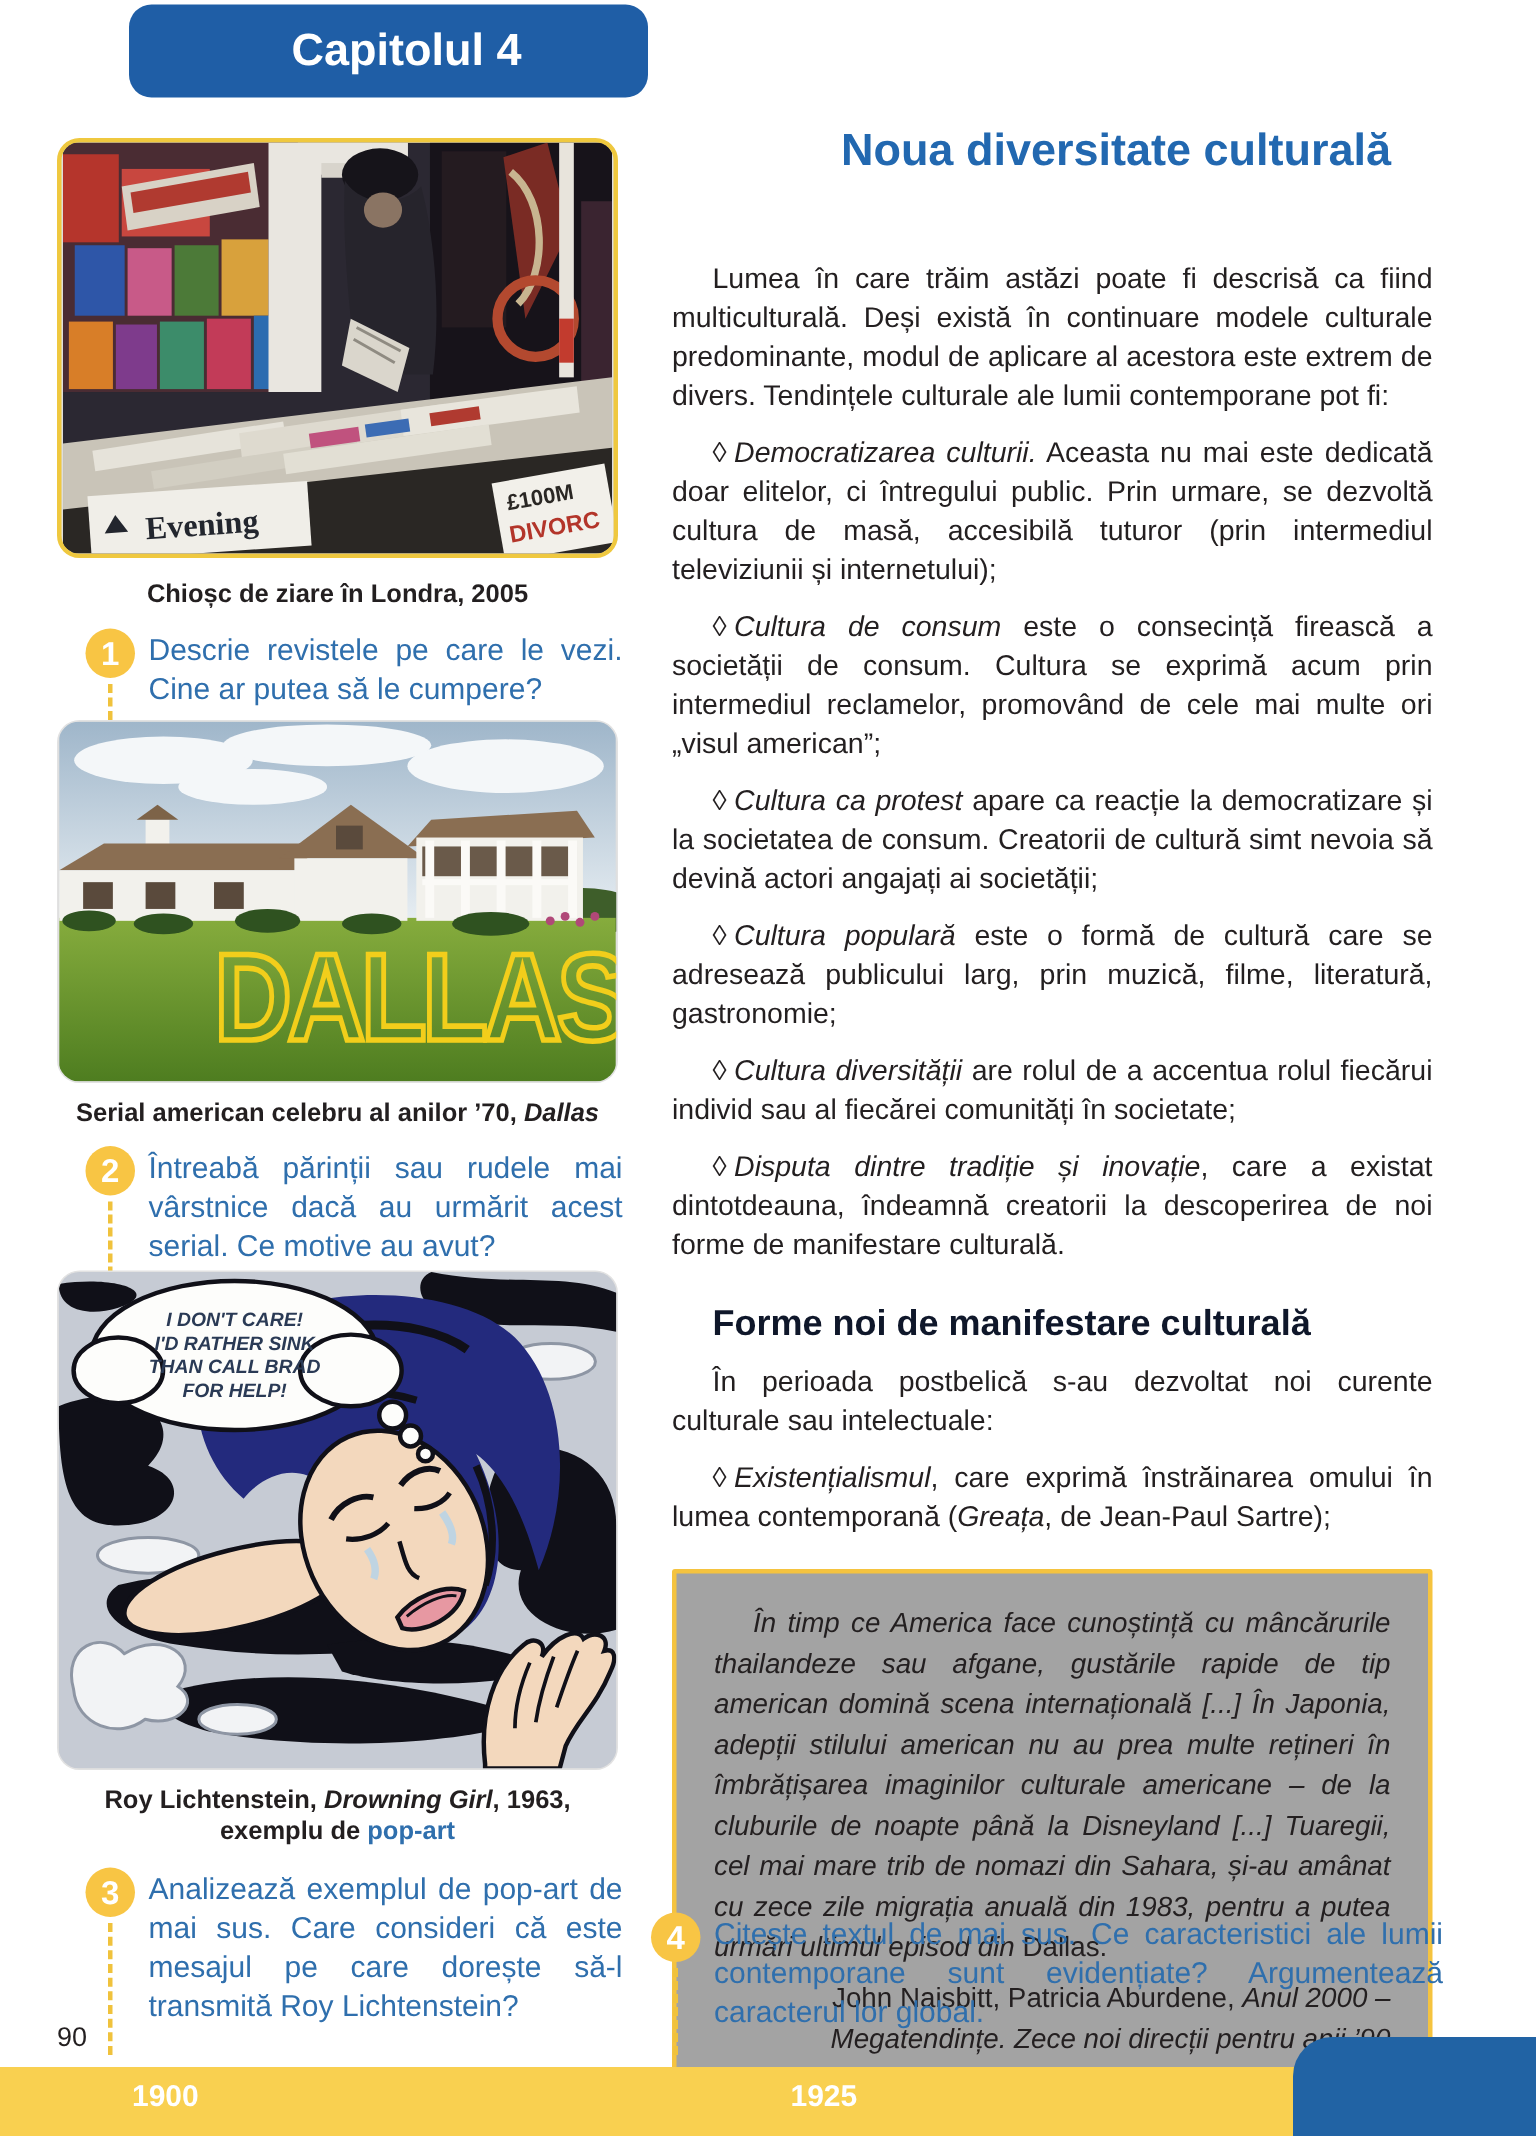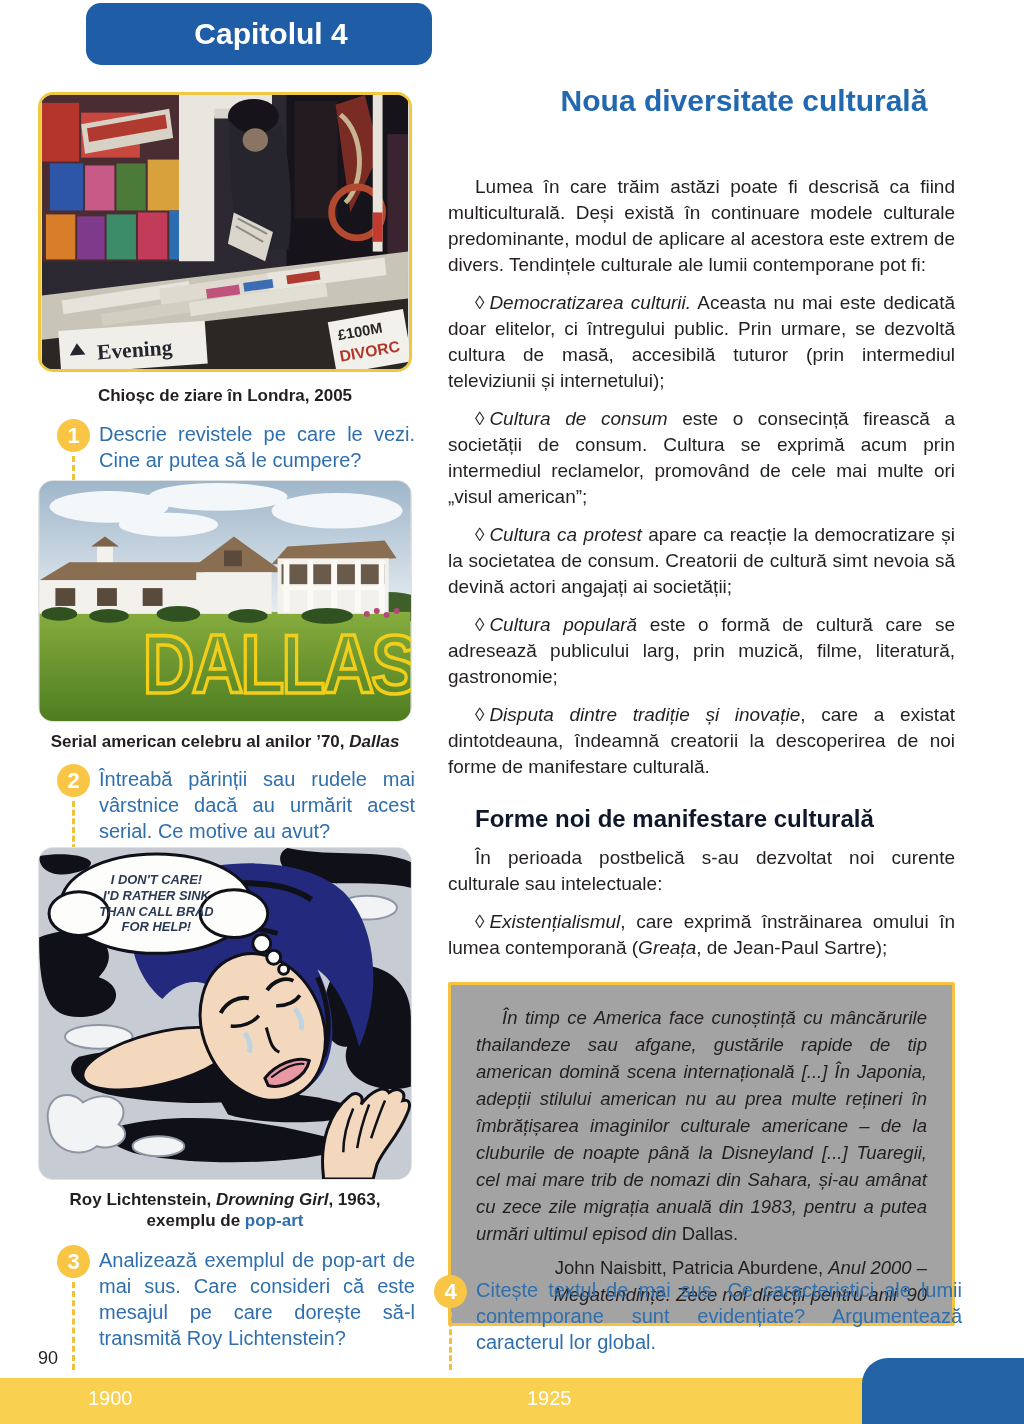--- a/index.html
+++ b/index.html
@@ -45,21 +45,21 @@
   .dm{margin-right:5px;}
   .section-heading{color:#0f172a;font-size:24px;font-weight:bold;margin:25px 0 10px 0;text-indent:27px;}
 
   .quote-box{margin-top:21px;background:#a3a3a3;border:3px solid #F5C33F;border-radius:2px;
     padding:19px 25px 15px 25px;}
   .quote-text{font-size:18.5px;line-height:27px;font-style:italic;text-align:justify;text-indent:26px;margin:0;}
   .attribution{font-size:18.5px;line-height:27px;text-align:right;margin:7px 0 0 0;}
 
   
   .bar-yellow{position:absolute;left:0;top:1378px;width:1024px;height:46px;background:#F9D050;}
-  .year{position:absolute;top:9px;color:#fff;font-size:20px;font-weight:normal;}
+  .year{position:absolute;top:9px;color:#fff;font-size:20px;font-weight:bold;}
   #year-left{left:88px;}
   #year-right{left:527px;}
   .corner-blue{position:absolute;left:862px;top:1358px;width:162px;height:66px;background:#2163A4;
     border-top-left-radius:26px;}
   .page-num{position:absolute;left:38px;top:1348px;font-size:18px;color:#231F20;}
 </style>
 </head>
 <body>
 
 <div class="page">
@@ -308,20 +308,21 @@
     <p class="par">Lumea în care trăim astăzi poate fi descrisă ca fiind multiculturală. Deși există în continuare modele culturale predominante, modul de aplicare al acestora este extrem de divers. Tendințele culturale ale lumii contemporane pot fi:</p>
 
     <p class="par"><span class="dm">◊</span><span class="it">Democratizarea culturii.</span><span> Aceasta nu mai este dedicată doar elitelor, ci întregului public. Prin urmare, se dezvoltă cultura de masă, accesibilă tuturor (prin intermediul televiziunii și internetului);</span></p>
 
     <p class="par"><span class="dm">◊</span><span class="it">Cultura de consum</span><span> este o consecință firească a societății de consum. Cultura se exprimă acum prin intermediul reclamelor, promovând de cele mai multe ori „visul american”;</span></p>
 
     <p class="par"><span class="dm">◊</span><span class="it">Cultura ca protest</span><span> apare ca reacție la democratizare și la societatea de consum. Creatorii de cultură simt nevoia să devină actori angajați ai societății;</span></p>
 
     <p class="par"><span class="dm">◊</span><span class="it">Cultura populară</span><span> este o formă de cultură care se adresează publicului larg, prin muzică, filme, literatură, gastronomie;</span></p>
 
+    <p class="par"><span class="dm">◊</span><span class="it">Cultura diversității</span><span> are rolul de a accentua rolul fiecărui individ sau al fiecărei comunități în societate;</span></p>
 
     <p class="par"><span class="dm">◊</span><span class="it">Disputa dintre tradiție și inovație</span><span>, care a existat dintotdeauna, îndeamnă creatorii la descoperirea de noi forme de manifestare culturală.</span></p>
 
     <h2 class="section-heading">Forme noi de manifestare culturală</h2>
 
     <p class="par">În perioada postbelică s-au dezvoltat noi curente culturale sau intelectuale:</p>
 
     <p class="par"><span class="dm">◊</span><span class="it">Existențialismul</span><span>, care exprimă înstrăinarea omului în lumea contemporană (</span><span class="it">Greața</span><span>, de Jean-Paul Sartre);</span></p>
 
     <div class="quote-box">

